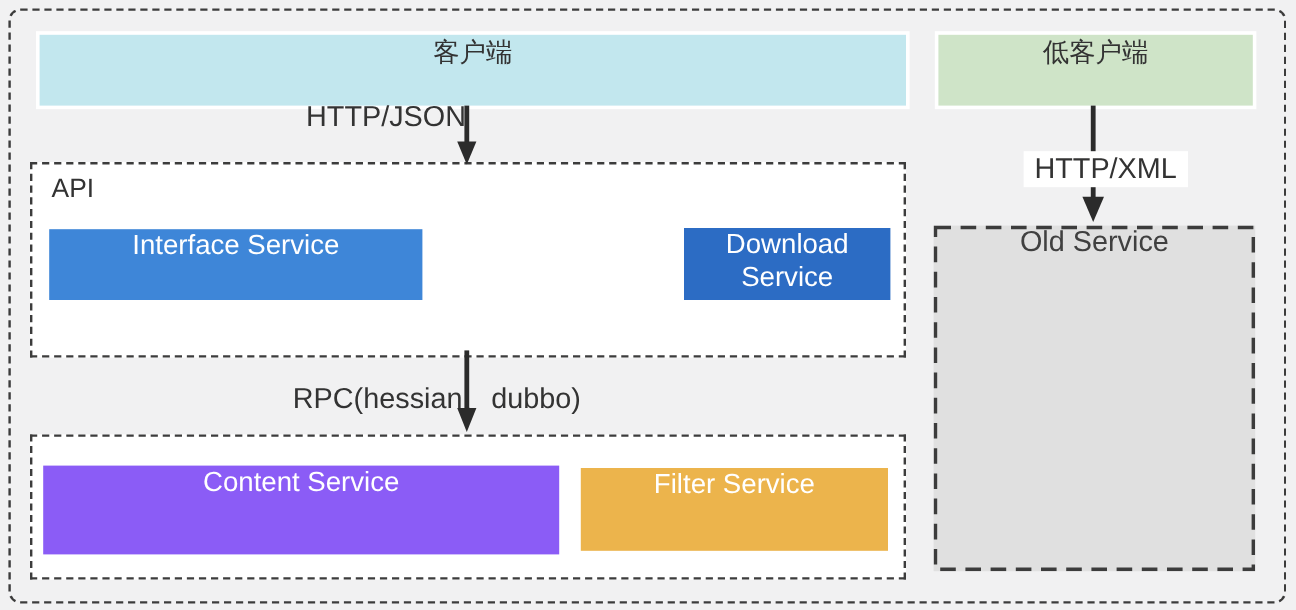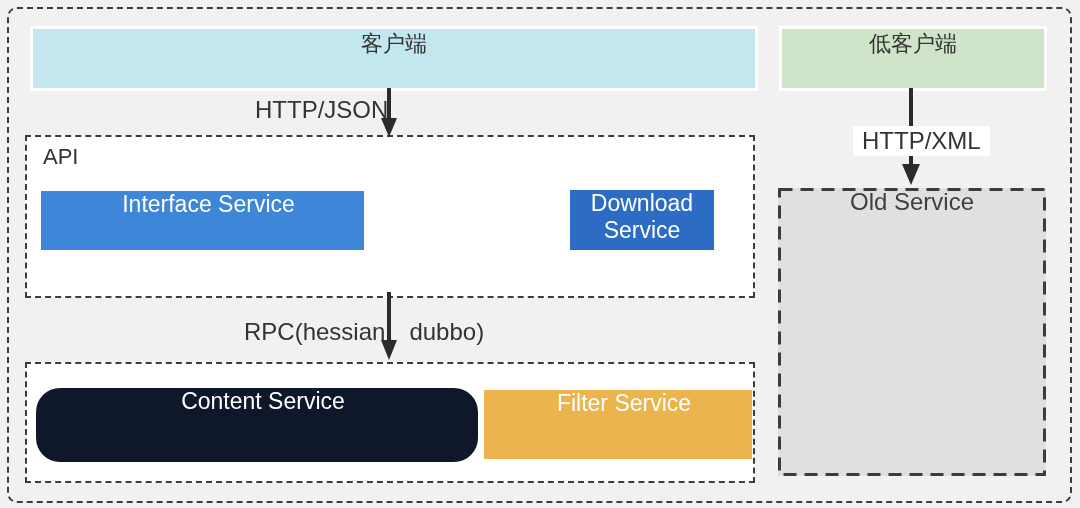--- a/index.html
+++ b/index.html
@@ -20,42 +20,42 @@
     background:#c2e7ee; box-shadow:0 0 0 3px #ffffff;
     font-size:22px;
   }
   .legacy-client-box {
     left:782px; top:29px; width:262px; height:59px;
     background:#cfe4c8; box-shadow:0 0 0 3px #ffffff;
     font-size:22px;
   }
 
   .edge-label { position:absolute; font-size:24px; color:#333333; white-space:nowrap; z-index:1; }
-  .http-json-label { left:255px; top:96px; }
+  .http-json-label { left:255px; top:84px; }
   .rpc-label { left:244px; top:316px; }
   .http-xml-label {
     left:853px; top:126px; background:#ffffff; padding:1px 9px; z-index:6;
   }
 
   .api-box {
     left:25px; top:135px; width:730px; height:163px;
     background:#ffffff; border:2px dashed #3c3c3c; box-sizing:border-box;
   }
   .api-label { position:absolute; left:43px; top:144px; font-size:22px; color:#333333; }
 
-  .service { color:#ffffff; font-size:23px; line-height:27px;padding-left:12px; }
+  .service { color:#ffffff; font-size:23px; line-height:27px; }
   .interface-service { left:41px;  top:191px; width:311px; height:59px; background:#3e86d8; }
   .update-service    { left:371px; top:191px; width:178px; height:59px; background:#3e86d8; padding:0 30px; box-sizing:border-box; }
-  .download-service  { left:570px; top:190px; width:144px; height:60px; background:#2c6cc4; padding:0 26px; box-sizing:border-box; }
+  .download-service  { left:570px; top:190px; width:172px; height:60px; background:#2c6cc4; padding:0 26px; box-sizing:border-box; }
 
   .backend-box {
     left:25px; top:362px; width:730px; height:121px;
     background:#ffffff; border:2px dashed #3c3c3c; box-sizing:border-box;
   }
-  .content-service { left:36px;  top:388px; width:430px; height:74px; background:#0f172a;border-radius:24px; }
+  .content-service { left:36px;  top:388px; width:430px; height:74px; background:#8b5cf6; }
   .filter-service  { left:484px; top:390px; width:256px; height:69px; background:#ecb44c; }
 
   .old-service-box {
     left:778px; top:188px; width:268px; height:288px;
     background:#e0e0e0; font-size:24px; color:#404040;
   }
   .old-service-box svg { position:absolute; left:0; top:0; }
 
   .arrows { position:absolute; left:0; top:0; z-index:5; pointer-events:none; }
 </style>

